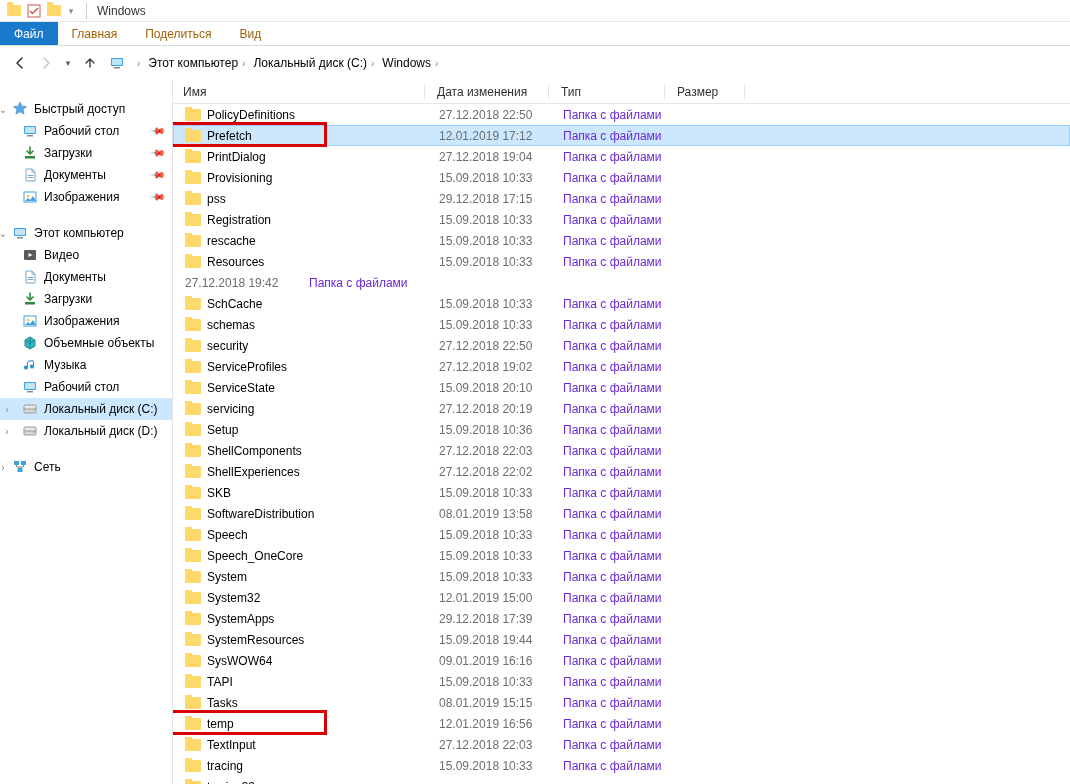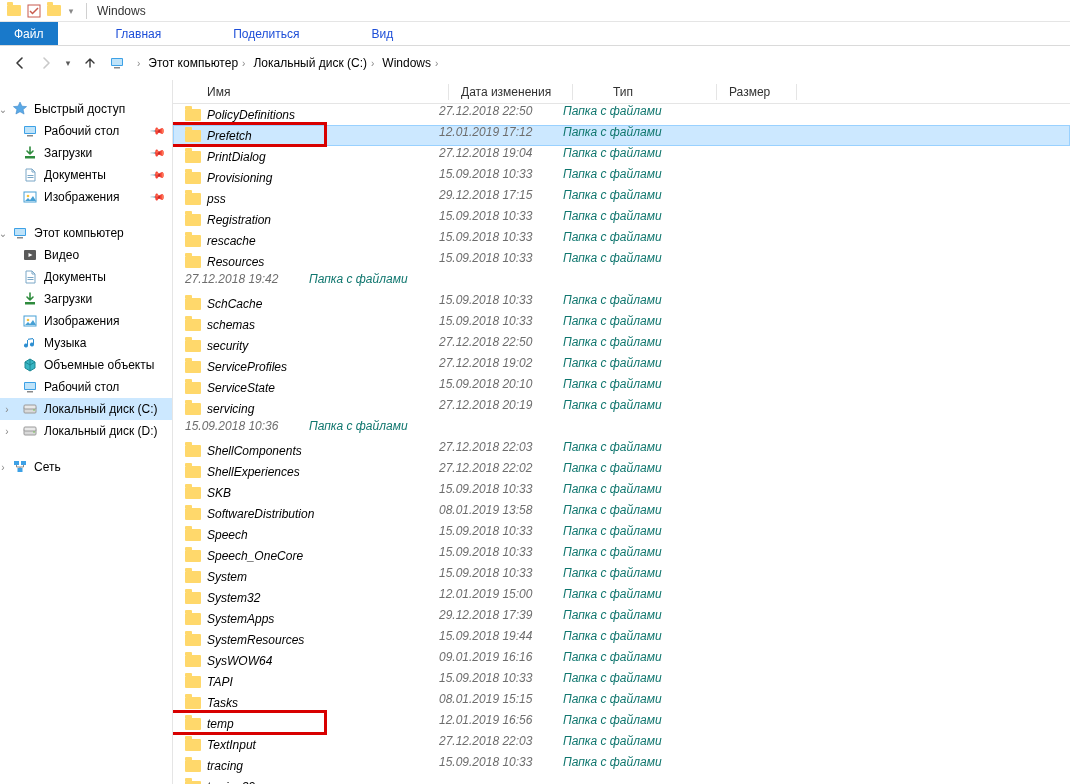--- a/index.html
+++ b/index.html
@@ -5,22 +5,22 @@
   * { box-sizing: border-box; margin: 0; padding: 0; font-family: "Segoe UI", Tahoma, sans-serif; font-size: 12px; }
   body { background: #fff; width: 1070px; height: 784px; overflow: hidden; user-select: none; }
 
   
   .titlebar { height: 22px; display: flex; align-items: center; padding-left: 6px; border-bottom: 1px solid #e5e5e5; }
   .titlebar .qat-icon { width: 16px; height: 16px; margin-right: 4px; display: inline-flex; align-items: center; justify-content: center; }
   .titlebar .sep { width: 1px; height: 16px; background: #d0d0d0; margin: 0 6px; }
   .titlebar .title { margin-left: 4px; color: #333; }
 
   
-  .ribbon { height: 24px; display: flex; align-items: stretch; border-bottom: 1px solid #dadada; gap: 44px; }
-  .ribbon .tab { padding: 0 14px; display: flex; align-items: center; color: #1d4ed8; cursor: default; }
+  .ribbon { height: 24px; display: flex; align-items: stretch; border-bottom: 1px solid #dadada; }
+  .ribbon .tab { padding: 0 14px; display: flex; align-items: center; color: #a16207; cursor: default; }
   .ribbon .tab.file { background: #1979ca; color: #fff; }
 
   
   .navbar { height: 34px; display: flex; align-items: center; padding: 0 8px; gap: 2px; }
   .nav-btn { width: 24px; height: 24px; display: flex; align-items: center; justify-content: center; color: #555; }
   .nav-btn.disabled { color: #c9c9c9; }
   .nav-btn.small { width: 16px; }
   .addr { flex: 1; height: 24px; display: flex; align-items: center; border: 1px solid transparent; padding: 0 4px; overflow:hidden; }
   .crumb { display: flex; align-items: center; padding: 0 4px; height: 22px; white-space: nowrap; }
   .crumb .chev { margin-left: 4px; color: #888; font-size: 10px; }
@@ -35,33 +35,33 @@
   .side-item.spacer { height: 14px; pointer-events: none; }
   .side-item .exp { position:absolute; left: 2px; width: 10px; text-align:center; color:#888; font-size:10px; }
   .side-item.root .exp { left: -2px; }
   .pin { margin-left: auto; margin-right: 8px; color:#7a7a7a; font-size:10px; transform: rotate(45deg); }
   .side-icon { width:16px; height:16px; display:inline-flex; align-items:center; justify-content:center; flex-shrink:0; }
 
   
   .content { flex:1; display:flex; flex-direction:column; overflow:hidden; }
   .col-headers { height: 24px; display:flex; align-items:center; border-bottom: 1px solid #e5e5e5; padding-left: 4px; color:#313131;}
   .col-headers .col { padding: 0 6px; display:flex; align-items:center; height:100%; }
-  .col.name { width: 254px; margin-left: 24px; }
+  .col.name { width: 254px; }
   .col.date { width: 124px; }
-  .col.type { width: 116px; margin-left: 28px; }
+  .col.type { width: 116px; }
   .col.size { width: 80px; }
   .col .sep { border-right:1px solid #e5e5e5; height:16px; margin-left:auto; }
 
   .rows { flex:1; overflow:hidden; }
-  .row { height: 21px; display:flex; padding-left:6px; position: relative; font-style: italic; }
+  .row { height: 21px; display:flex; align-items:center; padding-left:6px; position: relative; }
   .row.selected { background:#cce8ff; outline:1px solid #99d1ff; outline-offset:-1px;}
   .cell { padding: 0 6px; overflow:hidden; white-space:nowrap; text-overflow: ellipsis; }
   .cell.name { width:254px; display:flex; align-items:center; gap:6px; color:#000;}
   .cell.date { width:124px; color:#6d6d6d; }
-  .cell.type { width:116px; color:#0f766e; }
+  .cell.type { width:116px; color:#6d28d9; }
   .cell.size { width:80px; color:#6d6d6d; text-align:right; }
 
   
   .highlight-box { position:absolute; border:3px solid #d80000; pointer-events:none; z-index:10; }
 
   
   .i-folder { width:16px; height:12px; background:#ffd86b; border-radius:1px; position:relative; }
   .i-folder:before { content:""; position:absolute; top:-3px; left:0; width:7px; height:3px; background:#ffd86b; border-radius:1px 1px 0 0; }
   .i-folder-sm { width:14px; height:11px; background:#ffd86b; border-radius:1px; position:relative; display:inline-block;}
   .i-folder-sm:before { content:""; position:absolute; top:-3px; left:0; width:6px; height:3px; background:#ffd86b; border-radius:1px 1px 0 0; }
@@ -242,33 +242,33 @@
             <rect x="2" y="3" width="12" height="10" fill="#fff" stroke="#46a0d5"></rect>
             <circle cx="6" cy="7" r="1.3" fill="#f3c23b"></circle>
             <path d="M3 12l3-3 2 2 3-4 3 5H3z" fill="#46a0d5"></path>
           </svg>
         </span>
         <span>Изображения</span>
       </div>
       <div class="side-item">
         <span class="side-icon">
           <svg width="16" height="16" viewBox="0 0 16 16">
-            <path d="M6 3v7.5a2 2 0 11-1-1.7V5l7-1v5.5a2 2 0 11-1-1.7V3l-5 .7z" fill="#2f8fd1"></path>
-          </svg>
-        </span>
-        <span>Музыка</span>
-      </div>
-      <div class="side-item">
-        <span class="side-icon">
-          <svg width="16" height="16" viewBox="0 0 16 16">
             <path d="M8 2l5 3v6l-5 3-5-3V5z" fill="#39b6c4" stroke="#1c8894"></path>
             <path d="M8 2v12M3 5l5 3 5-3" stroke="#1c8894" fill="none"></path>
           </svg>
         </span>
         <span>Объемные объекты</span>
+      </div>
+      <div class="side-item">
+        <span class="side-icon">
+          <svg width="16" height="16" viewBox="0 0 16 16">
+            <path d="M6 3v7.5a2 2 0 11-1-1.7V5l7-1v5.5a2 2 0 11-1-1.7V3l-5 .7z" fill="#2f8fd1"></path>
+          </svg>
+        </span>
+        <span>Музыка</span>
       </div>
       <div class="side-item">
         <span class="side-icon">
           <svg width="16" height="16" viewBox="0 0 16 16">
             <rect x="2" y="3" width="12" height="8" rx="1" fill="#3da1e6"></rect>
             <rect x="3" y="4" width="10" height="6" fill="#bfe3f9"></rect>
             <rect x="5" y="12" width="6" height="1.5" fill="#888"></rect>
           </svg>
         </span>
         <span>Рабочий стол</span>
@@ -484,20 +484,26 @@
             <span class="side-icon">
               <span class="i-folder"></span>
             </span>
             <span>servicing</span>
           </div>
           <div class="cell date">27.12.2018 20:19</div>
           <div class="cell type">Папка с файлами</div>
           <div class="cell size"></div>
         </div>
         <div class="row">
+          <div class="cell name">
+            <span class="side-icon">
+              <span class="i-folder"></span>
+            </span>
+            <span>Setup</span>
+          </div>
           <div class="cell date">15.09.2018 10:36</div>
           <div class="cell type">Папка с файлами</div>
           <div class="cell size"></div>
         </div>
         <div class="row">
           <div class="cell name">
             <span class="side-icon">
               <span class="i-folder"></span>
             </span>
             <span>ShellComponents</span>

